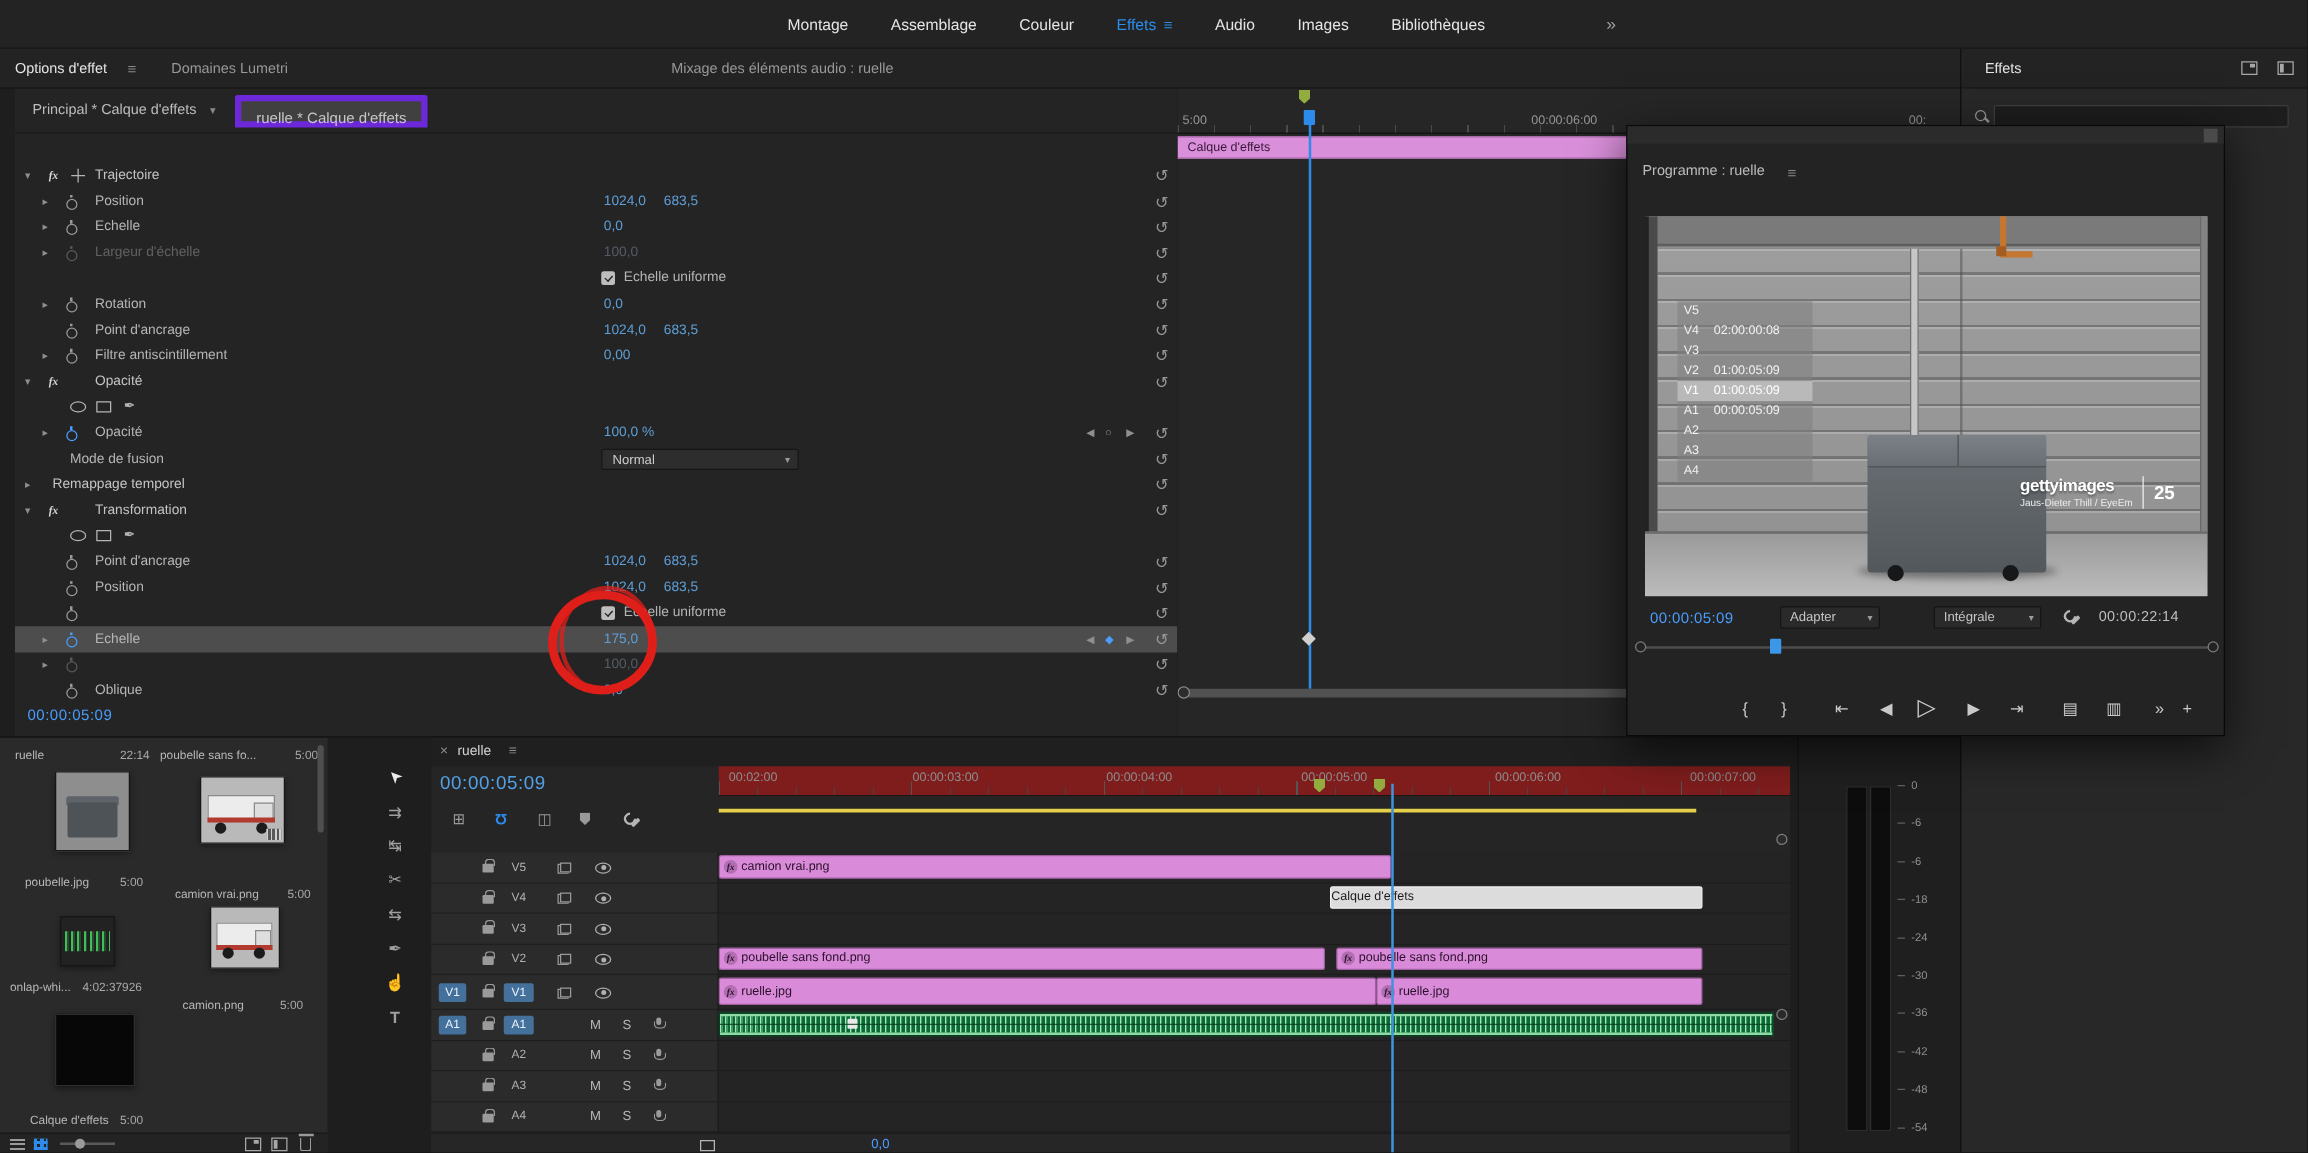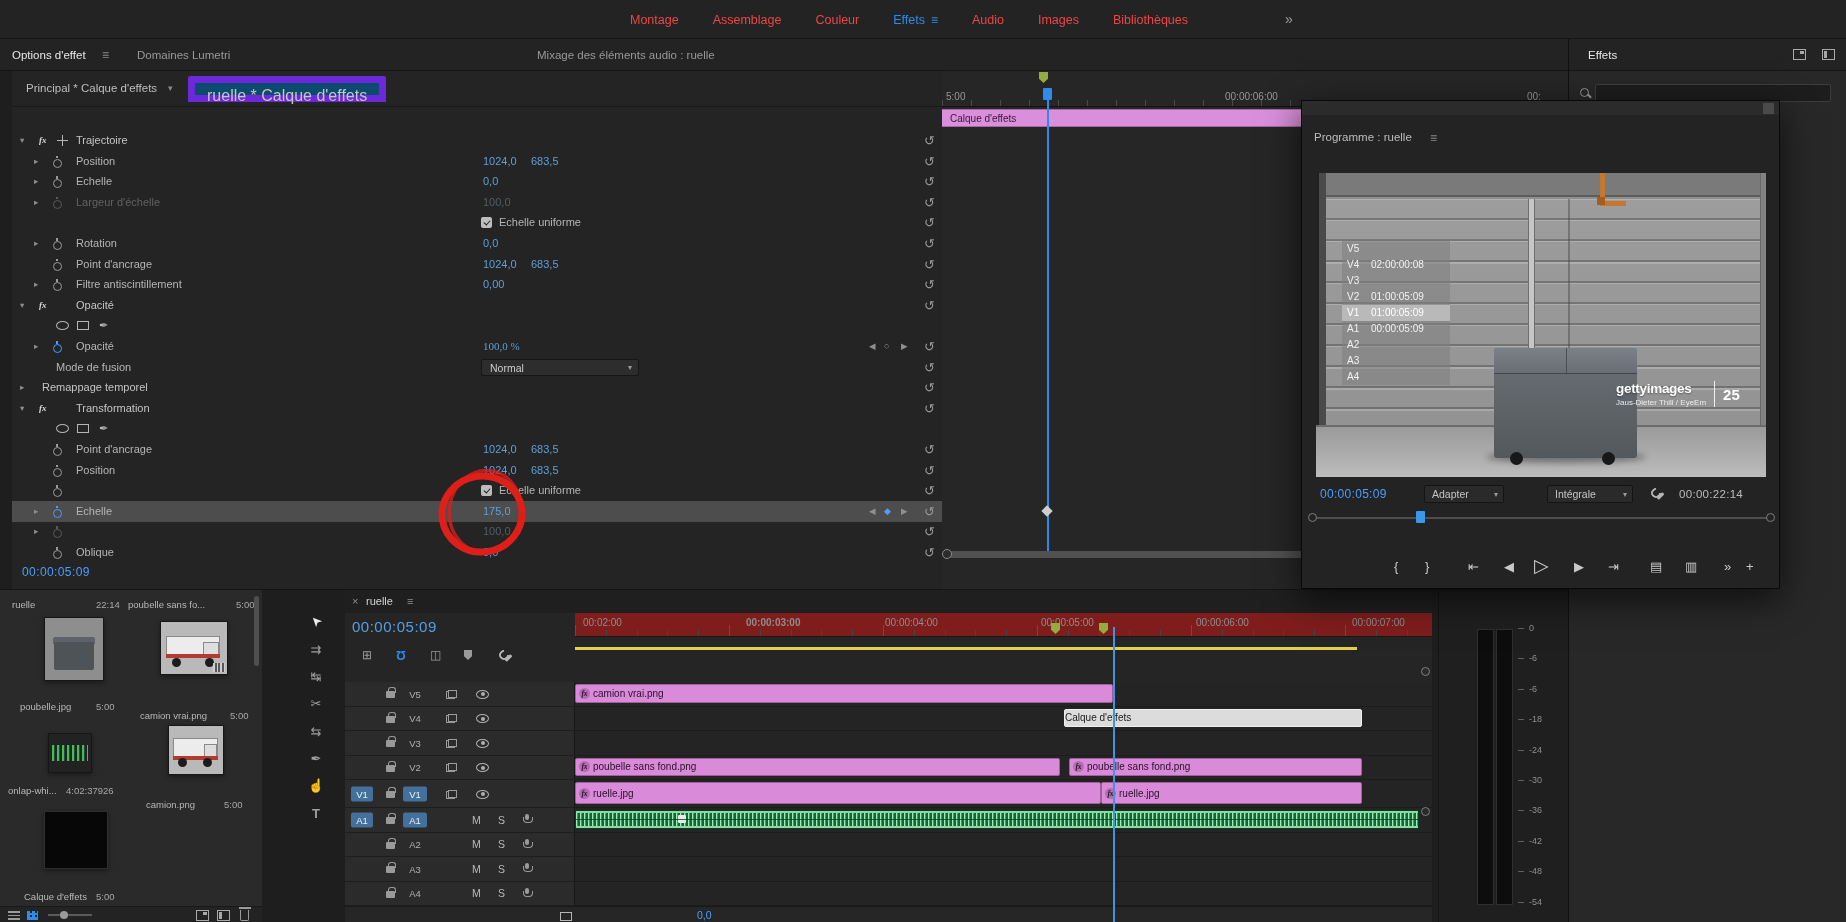--- a/index.html
+++ b/index.html
@@ -2,38 +2,38 @@
 <html><head>
 <meta charset="utf-8">
 <style>
   *{box-sizing:border-box;margin:0;padding:0}
   body{background:#0d0d0d;font-family:"Liberation Sans",sans-serif}
   #root{position:relative;width:1846px;height:922px;background:#1e1e1e;color:#c8c8c8;font-size:11px;overflow:hidden}
 
   
   .topbar{position:absolute;left:0;top:0;width:1846px;height:39px;background:#232323;border-bottom:1px solid #161616}
   .ws-tabs{position:absolute;left:630px;top:0;display:flex;gap:34px;height:39px;align-items:center}
-  .ws-tab{font-size:12.5px;color:#ef4444;white-space:nowrap;cursor:default}
+  .ws-tab{font-size:12.5px;color:#e5e5e5;white-space:nowrap;cursor:default}
   .ws-tab.active{color:#2d8ceb}
   .ws-menu{color:#2d8ceb;font-size:12px;margin-left:6px}
   .ws-ovf{position:absolute;left:1285px;top:0;line-height:39px;font-size:14px;color:#9f9f9f}
 
   
   .ptabs{position:absolute;left:0;top:39px;width:1846px;height:32px;background:#232323;border-bottom:1px solid #151515}
   .ptab{position:absolute;top:0;line-height:32px;font-size:11.5px;color:#989898;white-space:nowrap}
   .ptab.active{color:#e6e6e6}
   .pmenu{position:absolute;top:0;line-height:32px;color:#8a8a8a;font-size:12px}
   .hicon{position:absolute}
 
   
   .ec{position:absolute;left:12px;top:71px;width:1568px;height:518px;background:#242424}
   .ec-head{position:absolute;left:0;top:0;width:930px;height:36px;border-bottom:1px solid #1a1a1a}
   .ec-master{position:absolute;left:14px;top:0;line-height:34px;color:#bdbdbd;font-size:11.5px}
   .ec-chevd{position:absolute;left:156px;top:0;line-height:34px;color:#8a8a8a;font-size:9px}
-  .ec-cliptab{position:absolute;left:176px;top:5px;height:26px;line-height:26px;padding:0 12px;background:#0c4a6e;border:7px solid #6d28d9;color:#c6c6c6;font-size:16px;border-radius:2px 2px 0 0}
+  .ec-cliptab{position:absolute;left:176px;top:5px;height:26px;line-height:26px;padding:0 12px;background:#404040;border:5px solid #6d28d9;color:#c6c6c6;font-size:12px;border-radius:2px 2px 0 0}
   .ec-section{position:absolute;left:0;top:36px;width:930px;height:21px;background:#2a2a2a;border-bottom:1px solid #1d1d1d;line-height:21px}
   .ec-section .lbl{position:absolute;left:10px;color:#d2d2d2}
   .ec-collapse{position:absolute;left:908px;color:#9a9a9a;font-size:9px}
   #ecRows{position:absolute;left:0;top:59px;width:930px;height:440px}
   .ec-row{position:absolute;left:0;width:930px;height:21px;line-height:21px}
   .ec-row.sel{background:#4d4d4d}
   .ec-chev{position:absolute;color:#8f8f8f;font-size:8.5px}
   .ec-elabel{position:absolute;color:#c4c4c4;white-space:nowrap}
   .ec-label{position:absolute;color:#b5b5b5;white-space:nowrap}
   .ec-label.dim{color:#616161}
@@ -336,21 +336,21 @@
         </div>
         <div class="ec-row" style="top: 185.4px;">
           <span class="ic-el" style="left: 44px; top: 6px;"></span>
           <span class="ic-rc" style="left: 65px; top: 6px;"></span>
           <span class="ec-pen" style="left: 87px; top: 0px;">✒</span>
         </div>
         <div class="ec-row" style="top: 206px;">
           <span class="ec-chev" style="left: 22px;">▸</span>
           <span class="ic-sw on" style="left: 40px;"></span>
           <span class="ec-label" style="left: 64px;">Opacité</span>
-          <span class="ec-val" style="left: 471px; font-family: Liberation Serif, serif;">100,0 %</span>
+          <span class="ec-val" style="left: 471px;">100,0 %</span>
           <span class="ec-kn" style="left: 857px;">◀</span>
           <span class="ec-kn mid" style="left: 872px;">○</span>
           <span class="ec-kn" style="left: 889px;">▶</span>
           <span class="ec-reset" style="left: 912px;">↺</span>
         </div>
         <div class="ec-row" style="top: 226.6px;">
           <span class="ec-label" style="left: 44px;">Mode de fusion</span>
           <span class="ec-dd" style="left: 469px;"><span>Normal</span><span class="ec-dda">▾</span></span>
           <span class="ec-reset" style="left: 912px;">↺</span>
         </div>
@@ -624,21 +624,21 @@
         <span class="tli" style="left: 17px;">⊞</span>
         <span class="tli snapI" style="left: 51px;">Ω</span>
         <span class="tli" style="left: 85px;">◫</span>
         <span class="ic-marker mkgray" style="left: 119px;"></span>
         <span class="ic-wrench" style="left: 153px; top: 1px;"></span>
       </div>
     <div class="tl-ruler" id="tlRuler">
         <div class="ticks"></div>
         <div class="ticks2"></div>
         <span class="tl-rlabel" style="left: 8px;">00:02:00</span>
-        <span class="tl-rlabel" style="left: 171px; font-weight: bold;">00:00:03:00</span>
+        <span class="tl-rlabel" style="left: 155px;">00:00:03:00</span>
         <span class="tl-rlabel" style="left: 310px;">00:00:04:00</span>
         <span class="tl-rlabel" style="left: 466px;">00:00:05:00</span>
         <span class="tl-rlabel" style="left: 621px;">00:00:06:00</span>
         <span class="tl-rlabel" style="left: 777px;">00:00:07:00</span>
       </div>
     <div class="tl-workarea"></div>
     <div id="tlTracks">
         <div class="tl-hdr" style="top: 92px; height: 24.5px;">
           <span class="ic-lock" style="left: 41px; top: 9.25px;"></span>
           <span class="tl-tname">V5</span>

